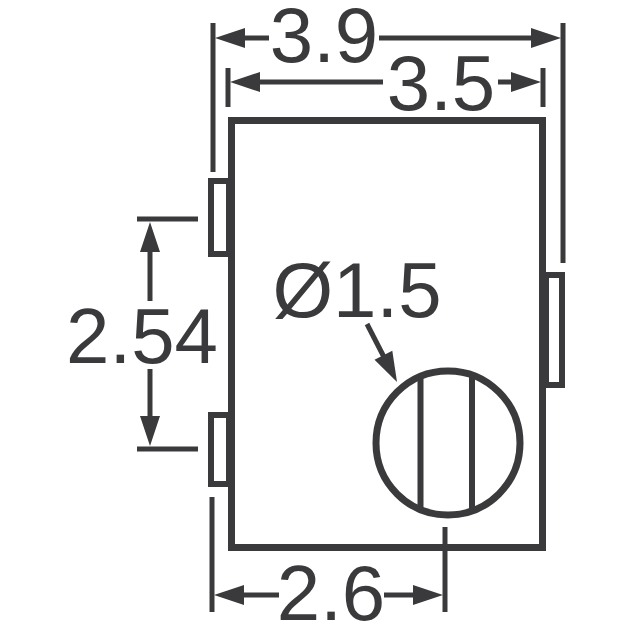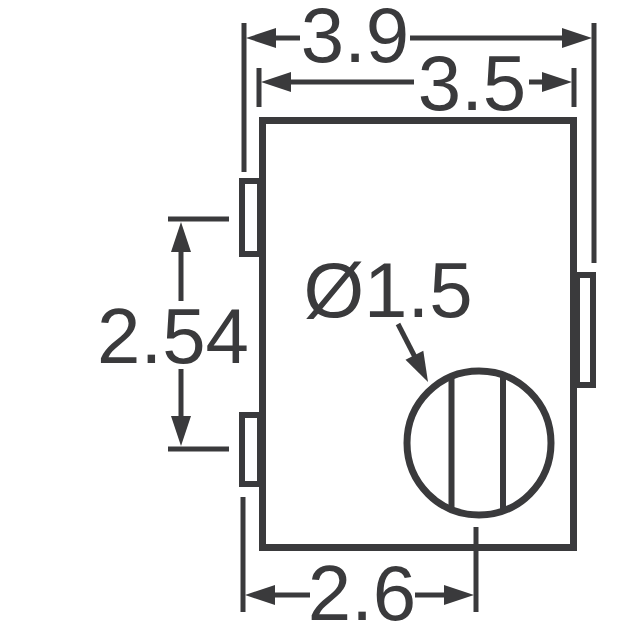--- a/index.html
+++ b/index.html
@@ -2,21 +2,20 @@
 <html style="--stroke: #3a3a3c; --bg: #ffffff;"><head>
 <meta charset="utf-8">
 <style>
   :root { --stroke: #3a3a3c; --bg: #ffffff; }
   html, body { margin: 0; padding: 0; background: var(--bg); }
   .canvas {
     width: 587px; height: 640px;
     background: var(--bg);
     position: relative;
     overflow: hidden;
-    margin-left: 31px;
   }
   svg { display: block; }
   .part   { fill: var(--bg); stroke: var(--stroke); stroke-width: 6; }
   .body   { stroke-width: 7; }
   .slot   { stroke: var(--stroke); stroke-width: 6; fill: none; }
   .ext    { stroke: var(--stroke); stroke-width: 5; fill: none; }
   .dim    { stroke: var(--stroke); stroke-width: 5; fill: none; }
   .leader { stroke: var(--stroke); stroke-width: 5; fill: none; }
   .arrow  { fill: var(--stroke); stroke: none; }
   .dim-label {

